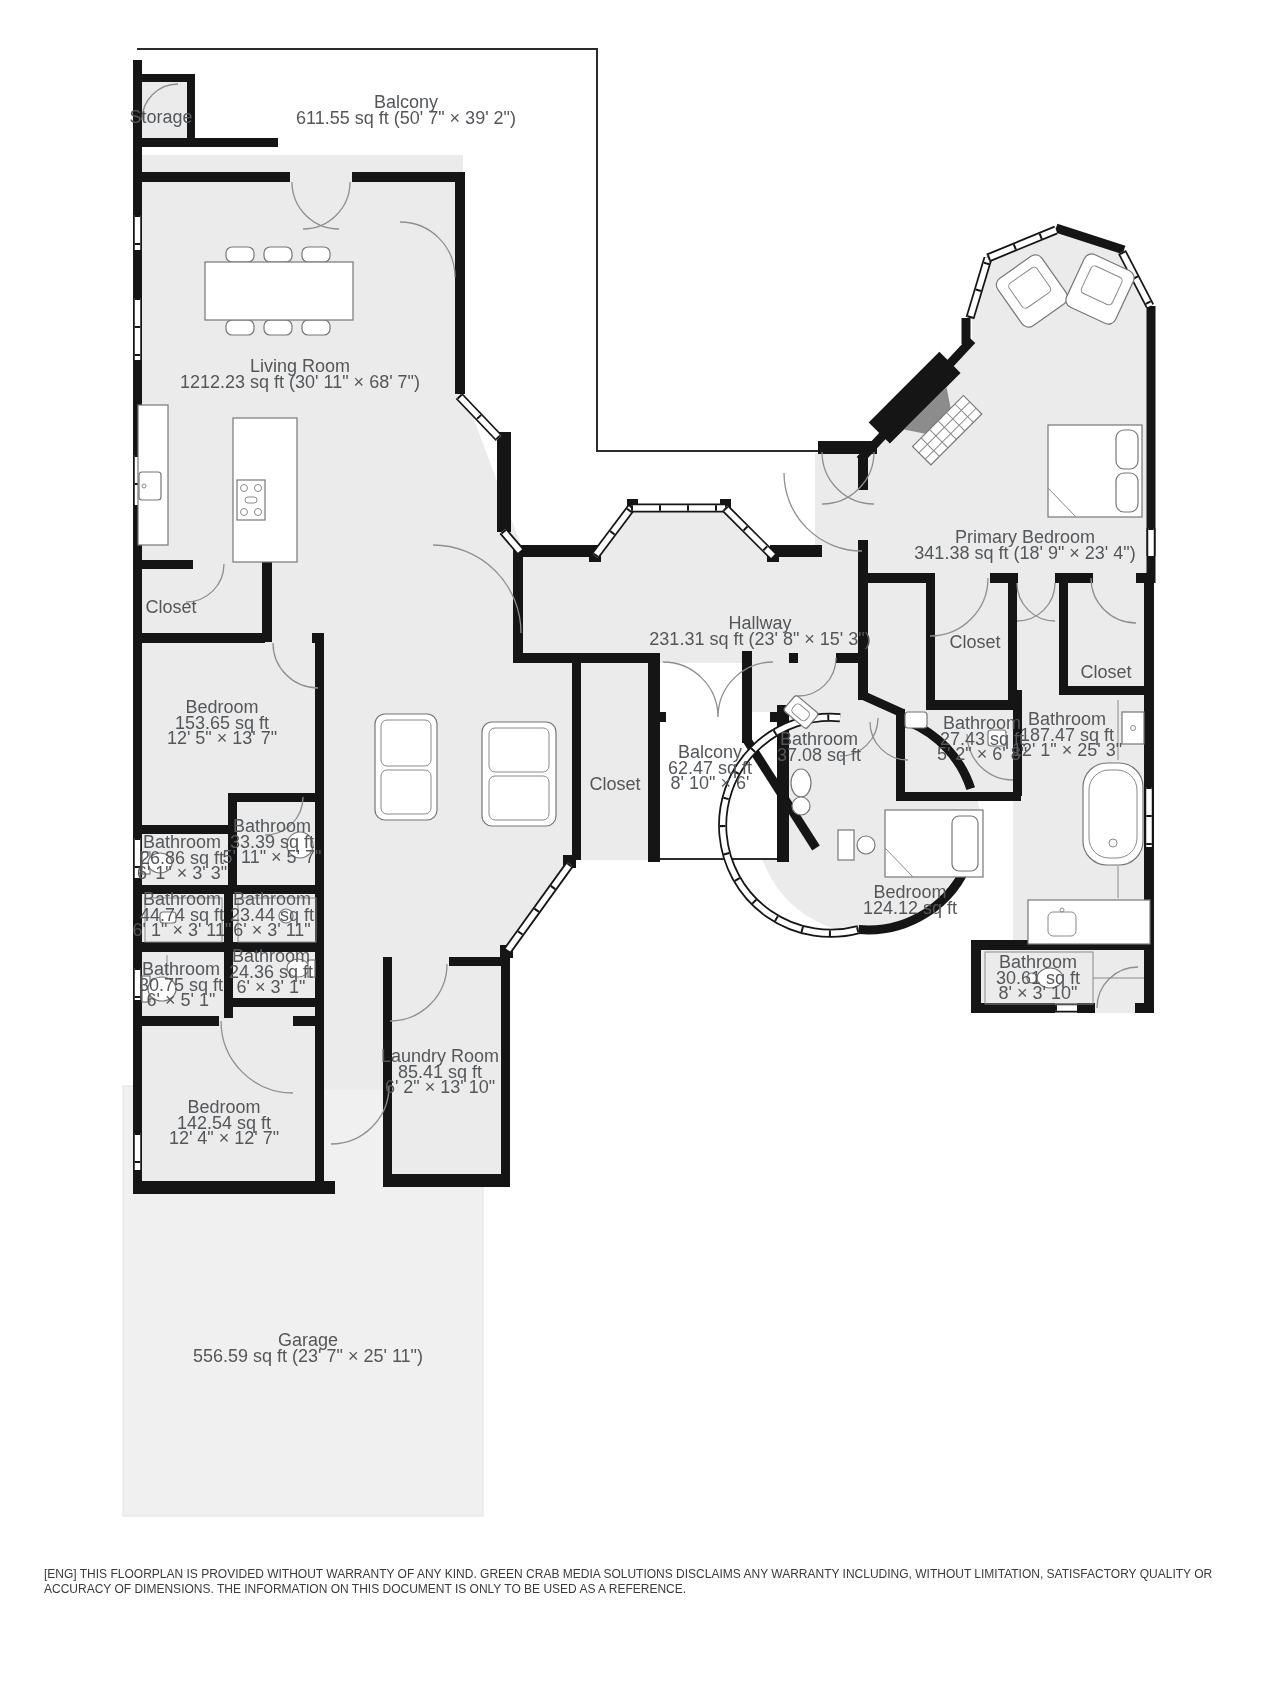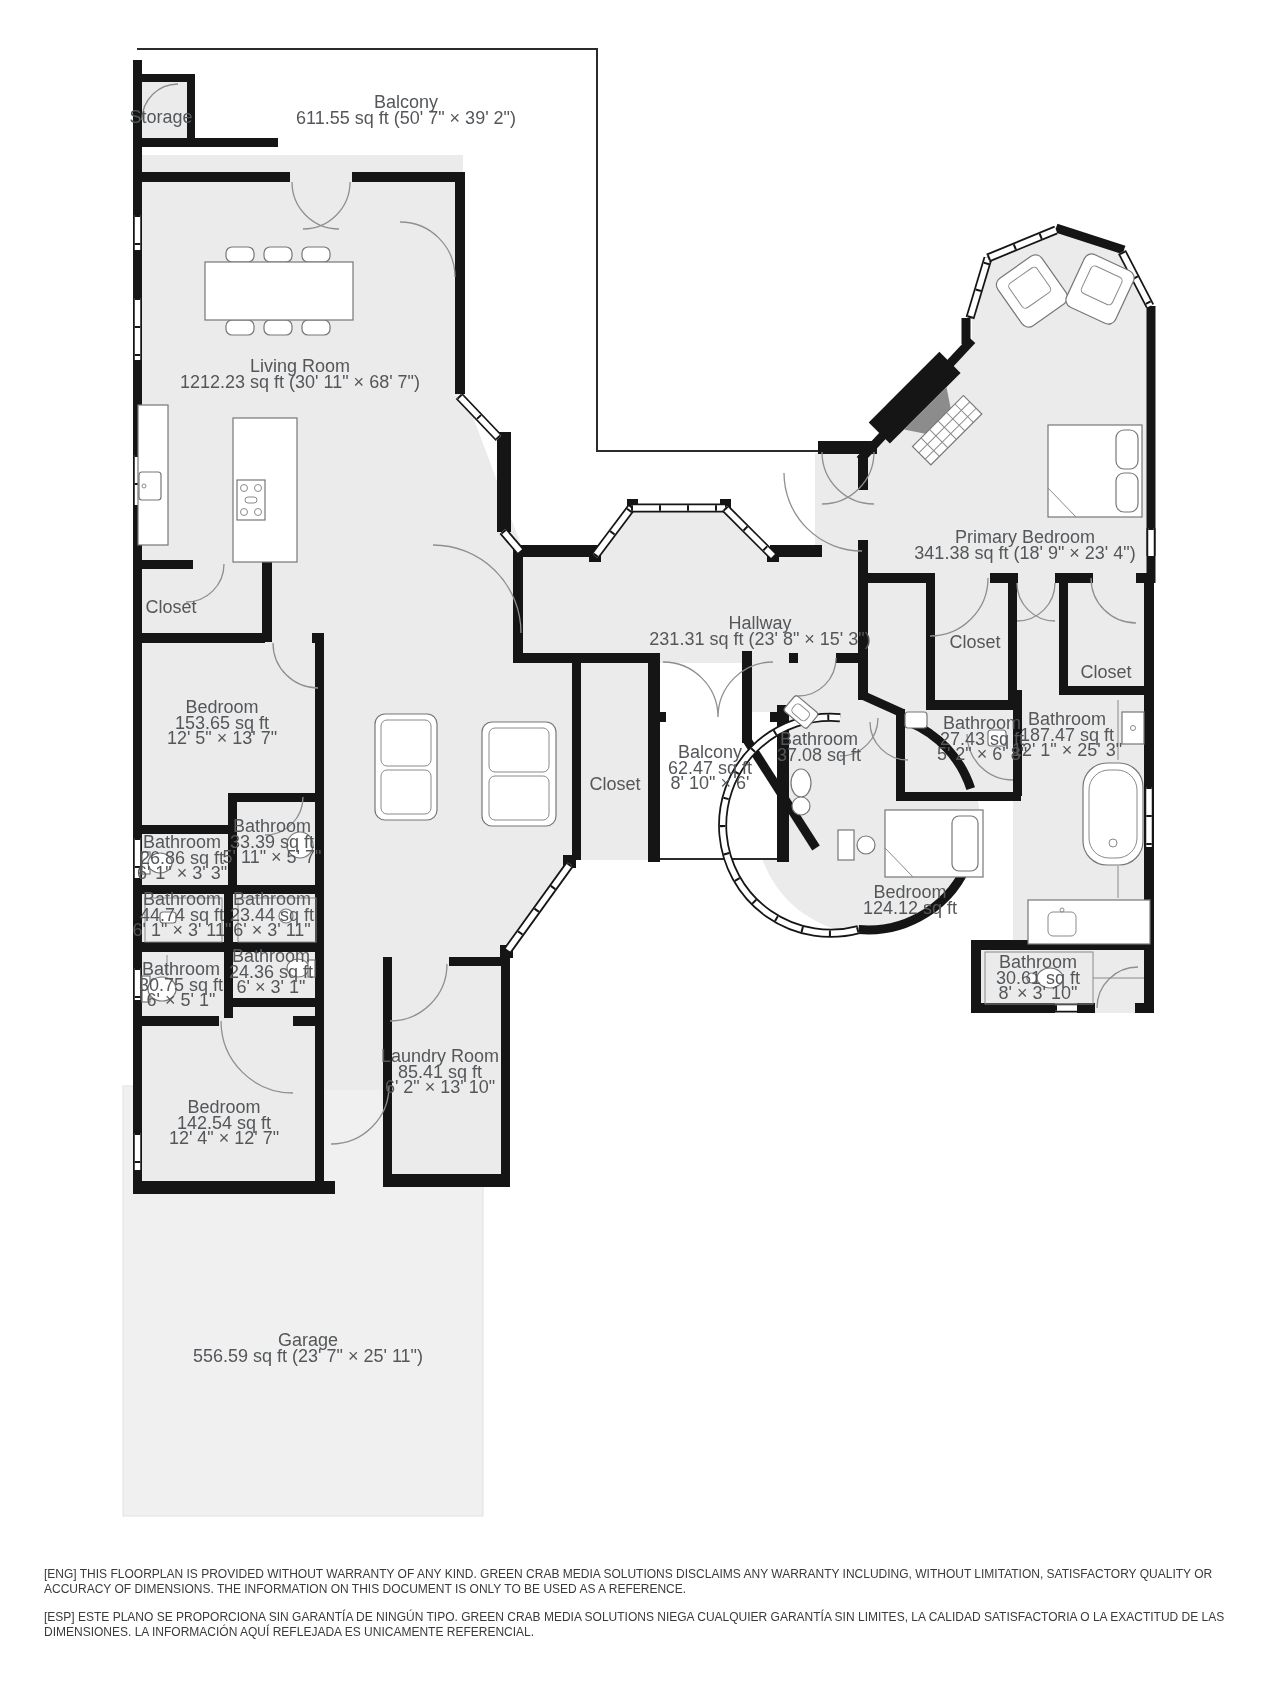--- a/index.html
+++ b/index.html
@@ -532,15 +532,14 @@
     <div>85.41 sq ft</div>
     <div>6' 2" × 13' 10"</div>
   </div>
 
   <div class="lbl" style="left:308px;top:1333px">
     <div>Garage</div>
     <div>556.59 sq ft (23' 7" × 25' 11")</div>
   </div>
 
   <div class="disclaimer" style="top:1567px">[ENG] THIS FLOORPLAN IS PROVIDED WITHOUT WARRANTY OF ANY KIND. GREEN CRAB MEDIA SOLUTIONS DISCLAIMS ANY WARRANTY INCLUDING, WITHOUT LIMITATION, SATISFACTORY QUALITY OR ACCURACY OF DIMENSIONS. THE INFORMATION ON THIS DOCUMENT IS ONLY TO BE USED AS A REFERENCE.</div>
-  <div class="disclaimer" style="top:1610px">[ESP] ESTE PLANO SE PROPORCIONA SIN GARANTÍA DE NINGÚN TIPO. GREEN CRAB MEDIA SOLUTIONS NIEGA CUALQUIER GARANTÍA SIN LIMITES, LA CALIDAD SATISFACTORIA O LA EXACTITUD DE LAS DIMENSIONES. LA INFORMACIÓN AQUÍ REFLEJADA ES UNICAMENTE REFERENCIAL.</div>
 
 </div>
 
 </body></html>

